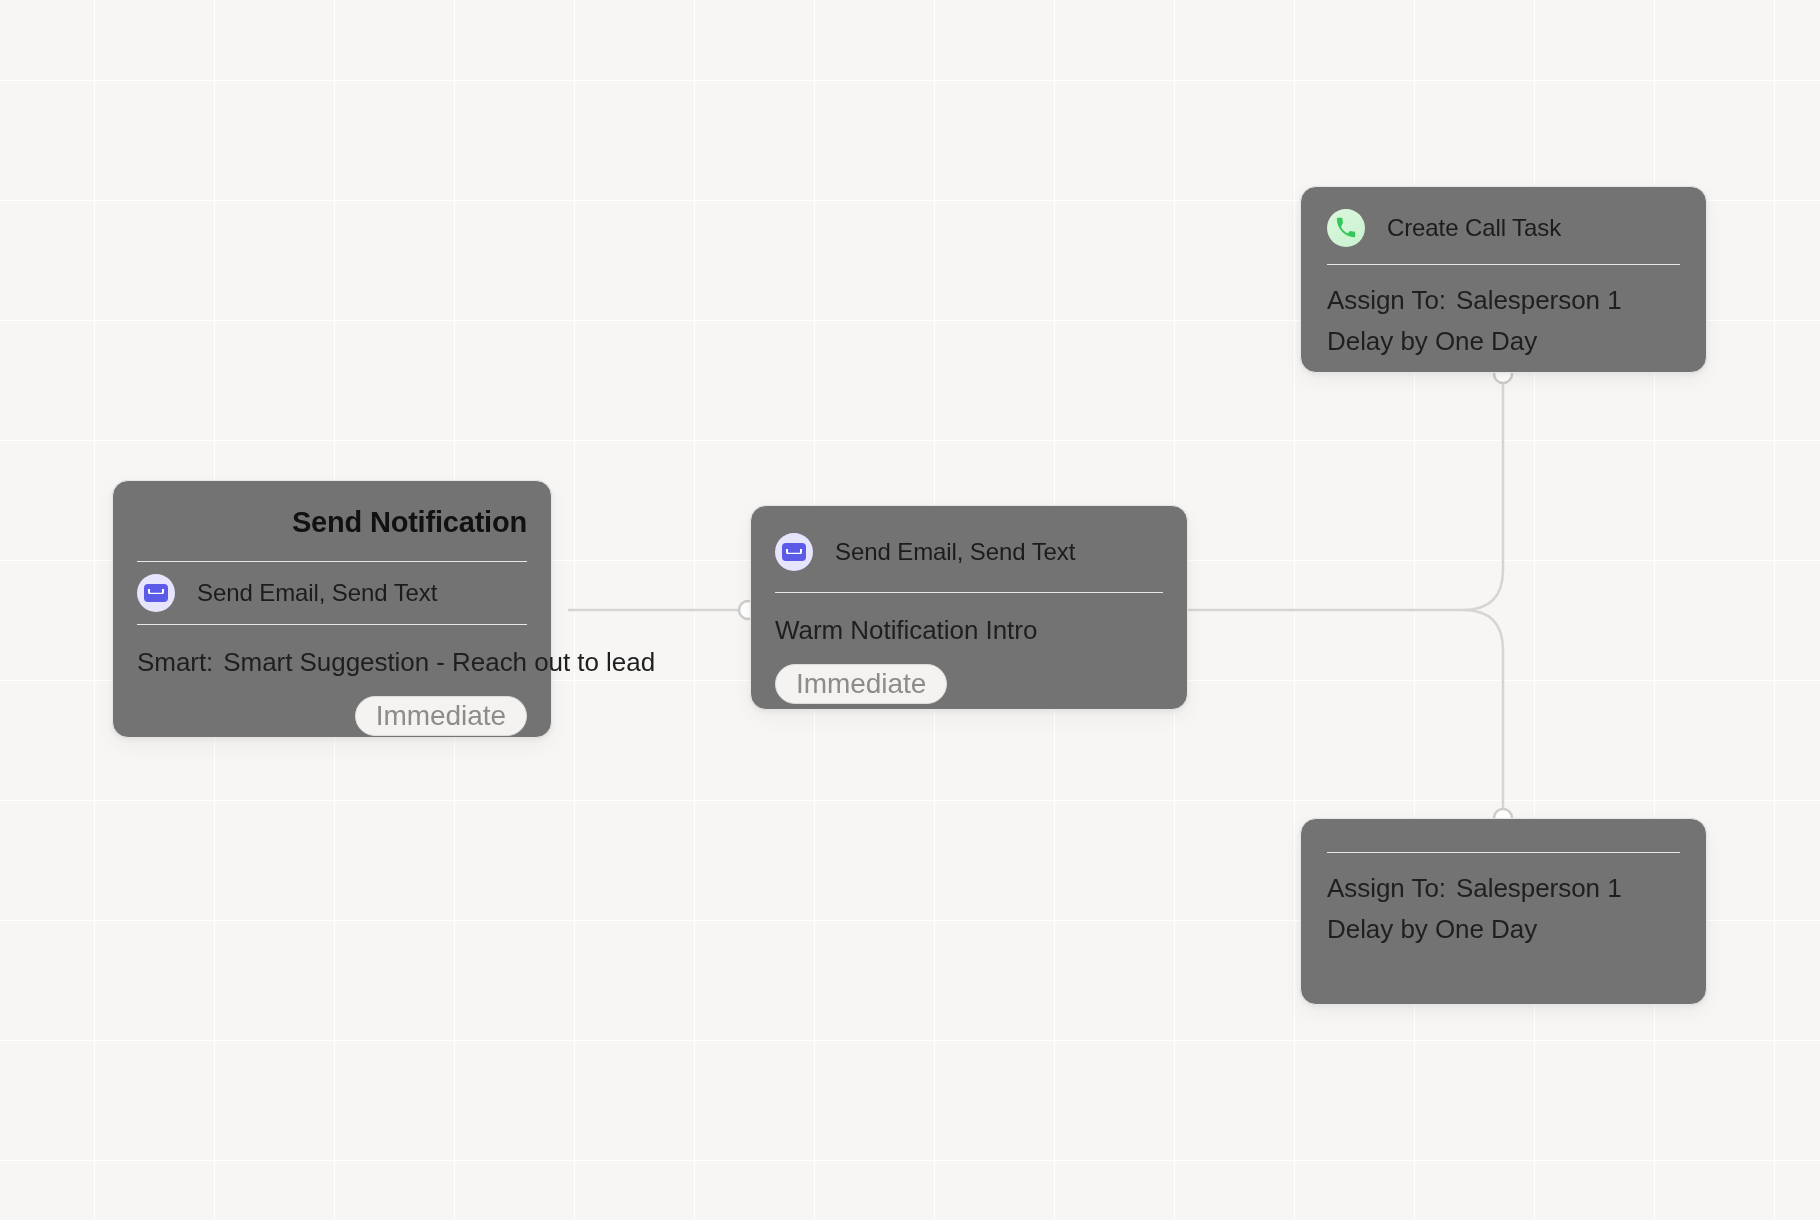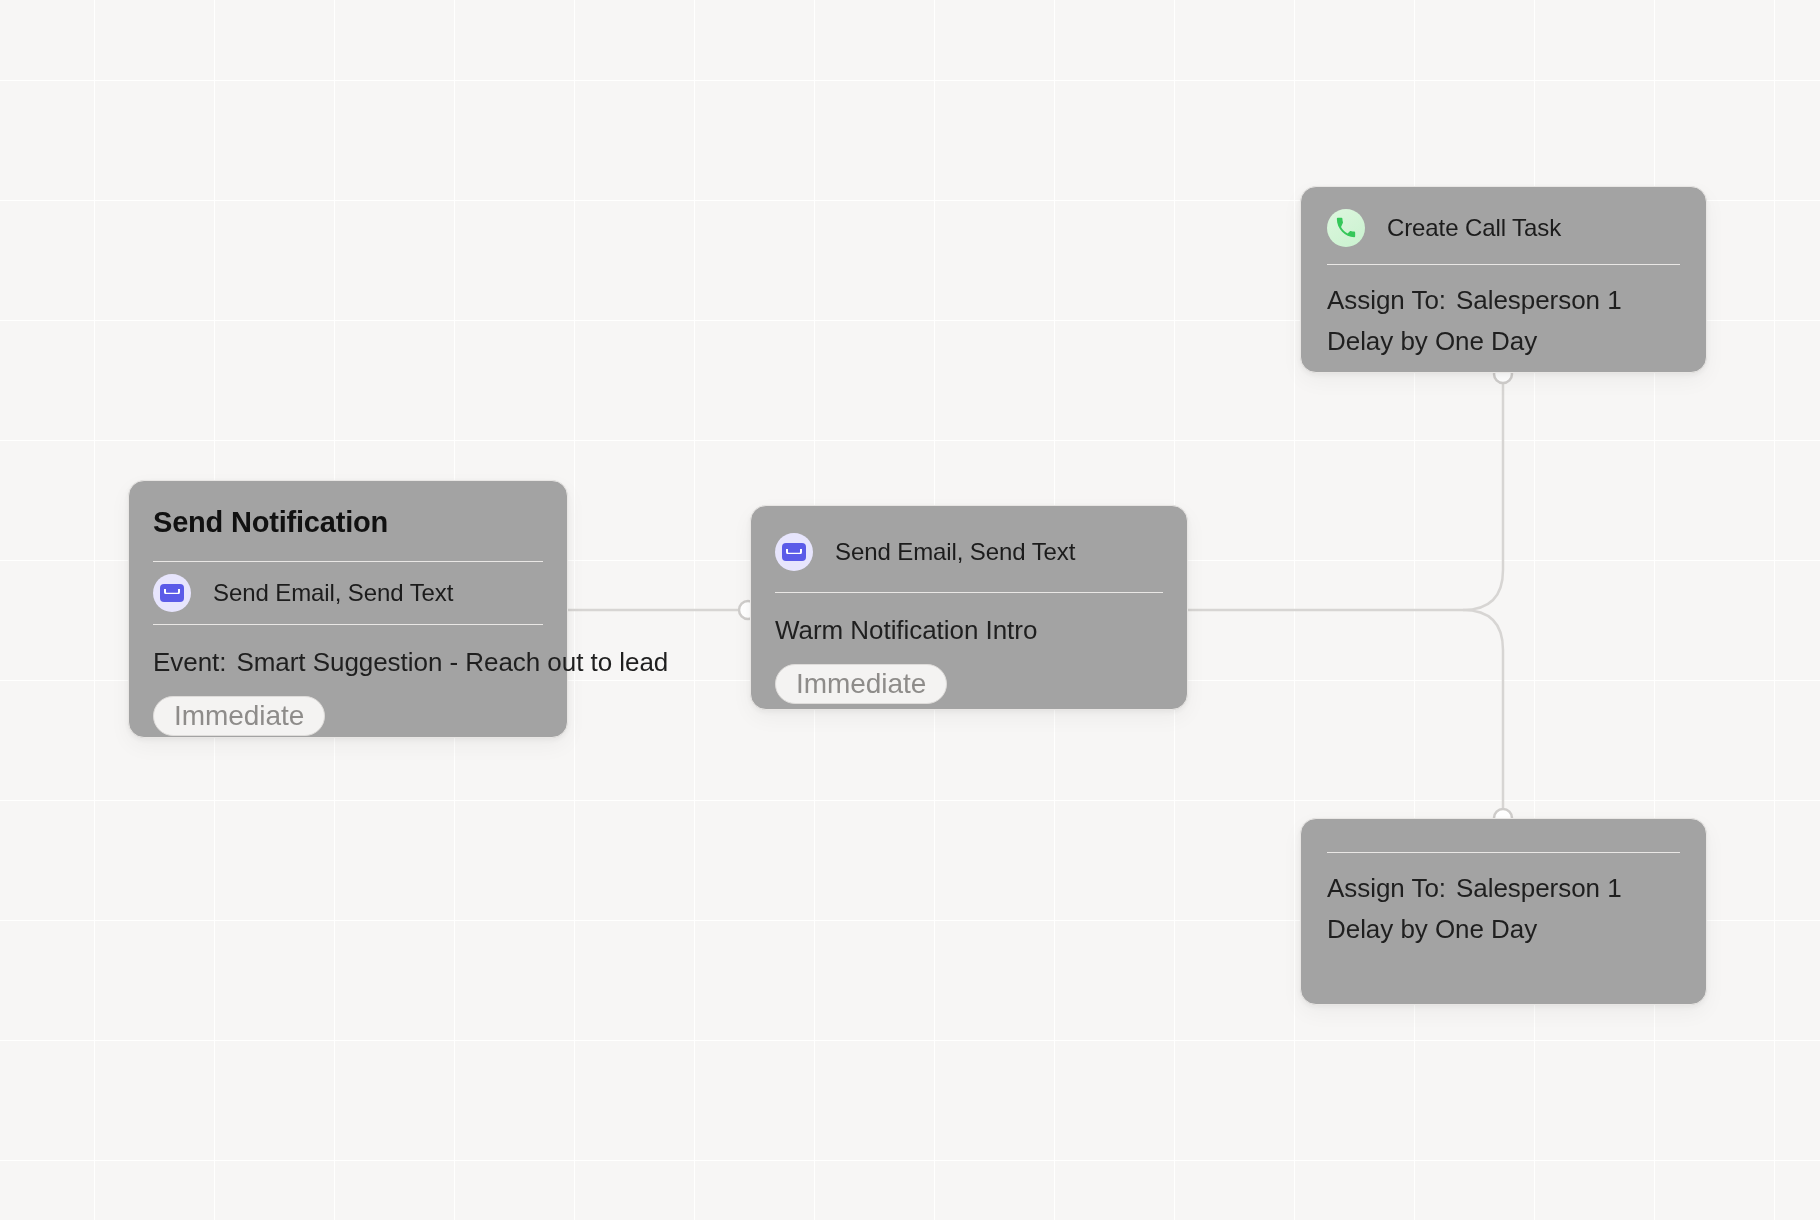--- a/index.html
+++ b/index.html
@@ -16,21 +16,21 @@
       linear-gradient(to right, rgba(255,255,255,0.95) 1.5px, transparent 1.5px),
       linear-gradient(to bottom, rgba(255,255,255,0.95) 1.5px, transparent 1.5px);
     background-size:120px 120px;
     background-position:-26px -40px;
     pointer-events:none;
   }
   #edges{position:absolute;inset:0;pointer-events:none;}
 
   .node{
     position:absolute;
-    background:#a3a3a3;
+    background:#737373;
     border:1px solid #e8e6e4;
     border-radius:16px;
     box-shadow:0 2px 5px rgba(30,30,30,0.055),0 8px 22px rgba(30,30,30,0.045);
     box-sizing:border-box;
   }
 
   .node-title{
     font-size:29px;font-weight:700;color:#111111;
     letter-spacing:-0.2px;line-height:1.1;
   }
@@ -62,21 +62,21 @@
   .node-line .lbl{margin-right:10px;}
   .pill{
     display:inline-flex;align-items:center;justify-content:center;
     height:40px;padding:0 20px;border-radius:22px;
     border:1px solid #dedcda;background:#f4f3f2;
     color:#8e8c8a;font-size:28px;letter-spacing:-0.05px;
     box-sizing:border-box;
   }
 
   
-  #node-send-notification{left:128px;top:480px;width:440px;height:258px;}
+  #node-send-notification{left:112px;top:480px;width:440px;height:258px;text-align:right;}
   #node-send-notification .pad{padding:26px 24px 0 24px;}
   #node-send-email{left:750px;top:505px;width:438px;height:205px;}
   #node-create-call{left:1300px;top:186px;width:407px;height:187px;}
   #node-create-text{left:1300px;top:818px;width:407px;height:187px;}
 </style>
 </head>
 <body>
 
 <div id="grid"></div>
 
@@ -100,21 +100,21 @@
     <div class="node-title">Send Notification</div>
     <div class="divider" style="margin-top:22px;"></div>
     <div class="row-icon" style="height:62px;">
       <span class="icon-circle mail">
         <span class="mail-glyph"></span>
       </span>
       <span class="row-label" style="margin-left:22px;">Send Email, Send Text</span>
     </div>
     <div class="divider"></div>
     <div class="node-line" style="margin-top:22px;">
-      <span class="lbl">Event:</span><span>Smart Suggestion - Reach out to lead</span>
+      <span class="lbl">Smart:</span><span>Smart Suggestion - Reach out to lead</span>
     </div>
     <div style="margin-top:18px;">
       <span class="pill">Immediate</span>
     </div>
   </div>
 </div>
 
 <div class="node" id="node-send-email">
   <div style="padding:24px 24px 0 24px;">
     <div class="row-icon" style="height:44px;">

